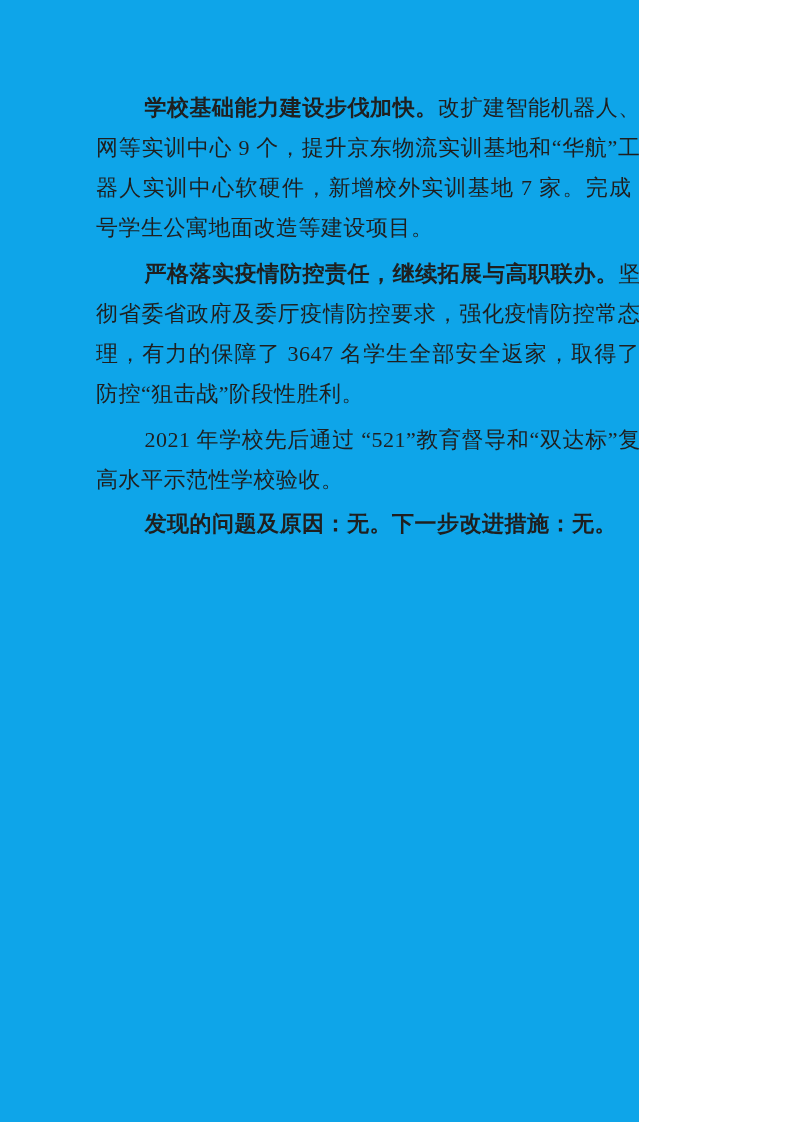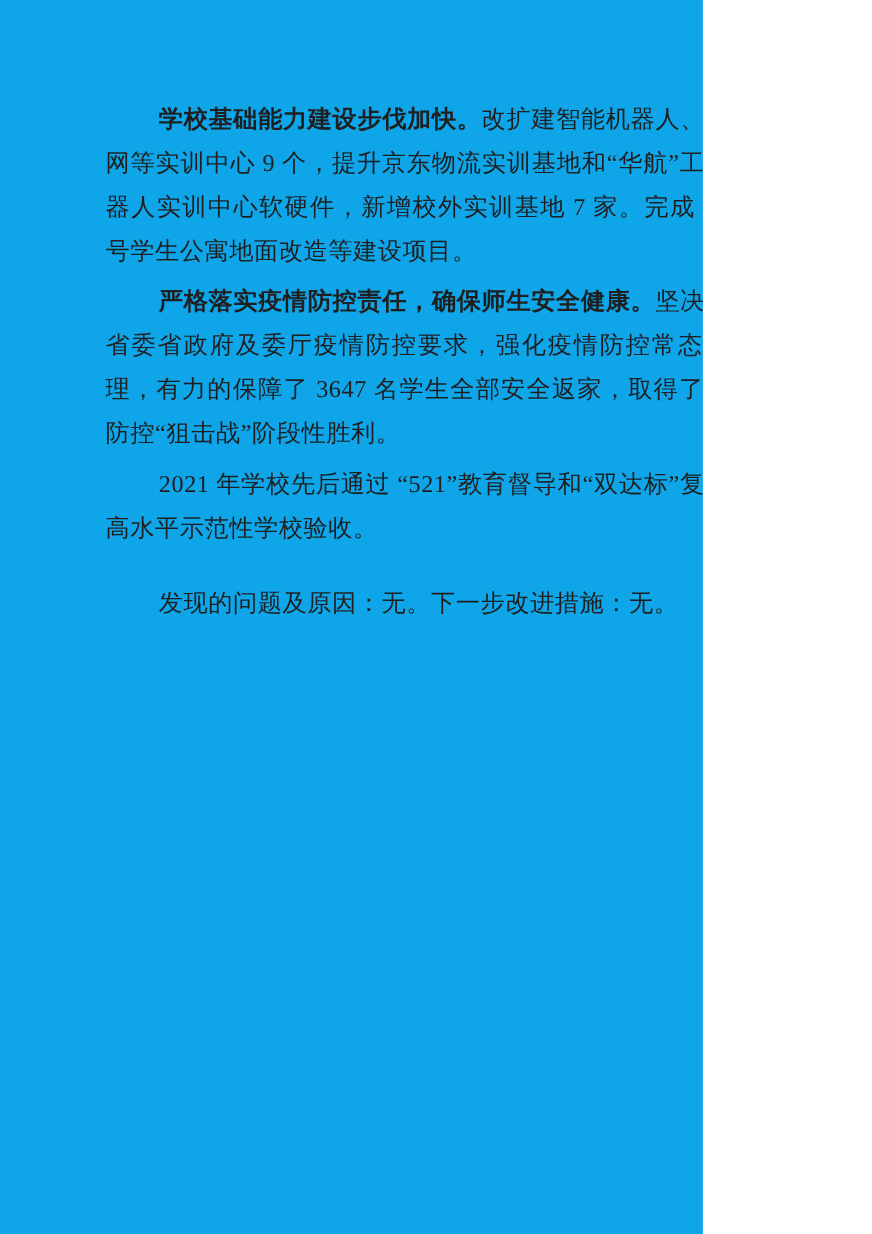--- a/index.html
+++ b/index.html
@@ -28,21 +28,22 @@
     line-height: 40px;
     letter-spacing: 0.5px;
     text-align: justify;
     text-indent: 2.2em;
     word-break: break-all;
   }
   .para + .para {
     margin-top: 6px;
   }
   .para.final {
-    margin-top: 28px;
+    margin-top: 4px;
+    font-weight: bold;
   }
   .para .lead {
     font-weight: 700;
   }
   .page-number {
     position: absolute;
     left: 0;
     right: 0;
     top: 1037px;
     text-align: center;
@@ -54,21 +55,21 @@
 </style>
 </head>
 <body>
 
 <div class="page">
   <div class="content">
 
     <p class="para"><span class="lead">学校基础能力建设步伐加快。</span><span>改扩建智能机器人、物联网等实训中心 9 个，提升京东物流实训基地和“华航”工业机器人实训中心软硬件，新增校外实训基地 7 家。完成 3、4 号学生公寓地面改造等建设项目。</span></p>
 
 
-    <p class="para"><span class="lead">严格落实疫情防控责任，确保师生安全健康。</span><span>坚决贯彻省委省政府及委厅疫情防控要求，强化疫情防控常态化管理，有力的保障了 3647 名学生全部安全返家，取得了疫情防控“狙击战”阶段性胜利。</span></p>
+    <p class="para"><span class="lead">严格落实疫情防控责任，继续拓展与高职联办。</span><span>坚决贯彻省委省政府及委厅疫情防控要求，强化疫情防控常态化管理，有力的保障了 3647 名学生全部安全返家，取得了疫情防控“狙击战”阶段性胜利。</span></p>
 
     <p class="para"><span class="lead"></span><span>2021 年学校先后通过 “521”教育督导和“双达标”复核及高水平示范性学校验收。</span></p>
 
     <p class="para final"><span class="lead"></span><span>发现的问题及原因：无。下一步改进措施：无。</span></p>
 
   </div>
 
 </div>
 
 </body></html>

